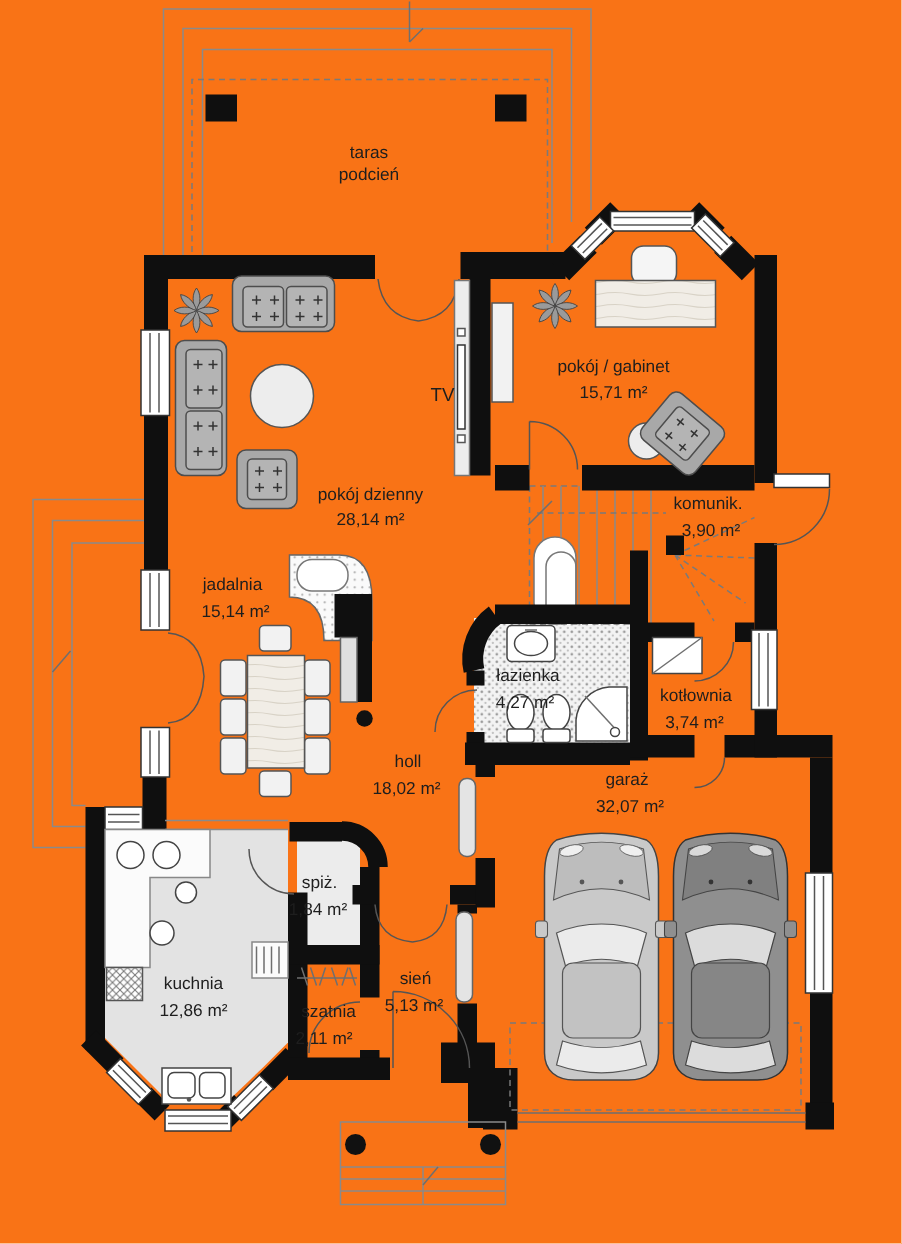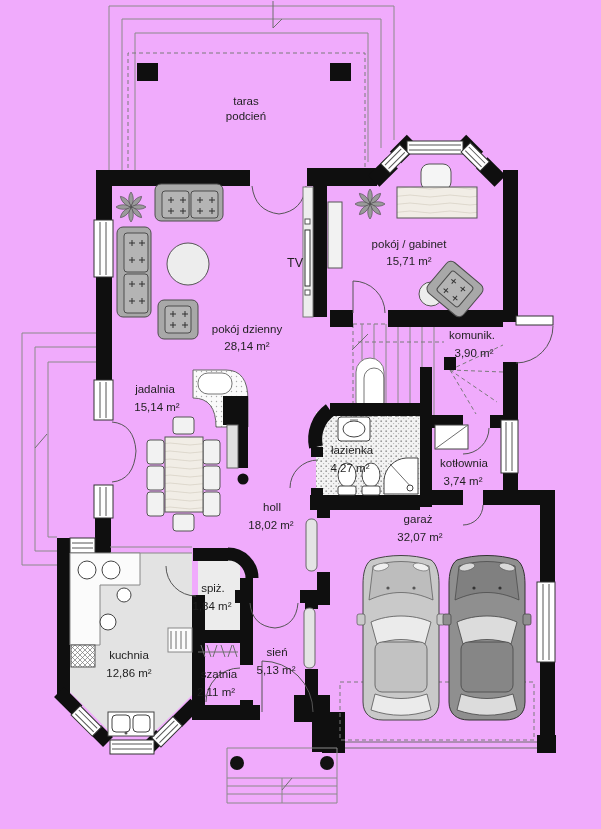--- a/index.html
+++ b/index.html
@@ -1,17 +1,17 @@
 <!DOCTYPE html>
 <html><head>
 <meta charset="utf-8">
 <style>
   html,body{margin:0;padding:0;background:#ffffff;}
   .plan-wrap{
-    position:relative;width:601px;height:829px;background:#f0abfc;overflow:hidden;
+    position:relative;width:601px;height:829px;background:#f97316;overflow:hidden;
     font-family:"Liberation Sans", sans-serif;
   }
   svg{position:absolute;left:0;top:0;}
   text{
     font-family:"Liberation Sans", sans-serif;
     font-size:11.5px; fill:#1e1e1e;
   }
   text.tv{font-size:12.5px;}
   .wall{fill:#0f0f0f;stroke:none;}
   .wallstroke{stroke:#0f0f0f;fill:none;}

